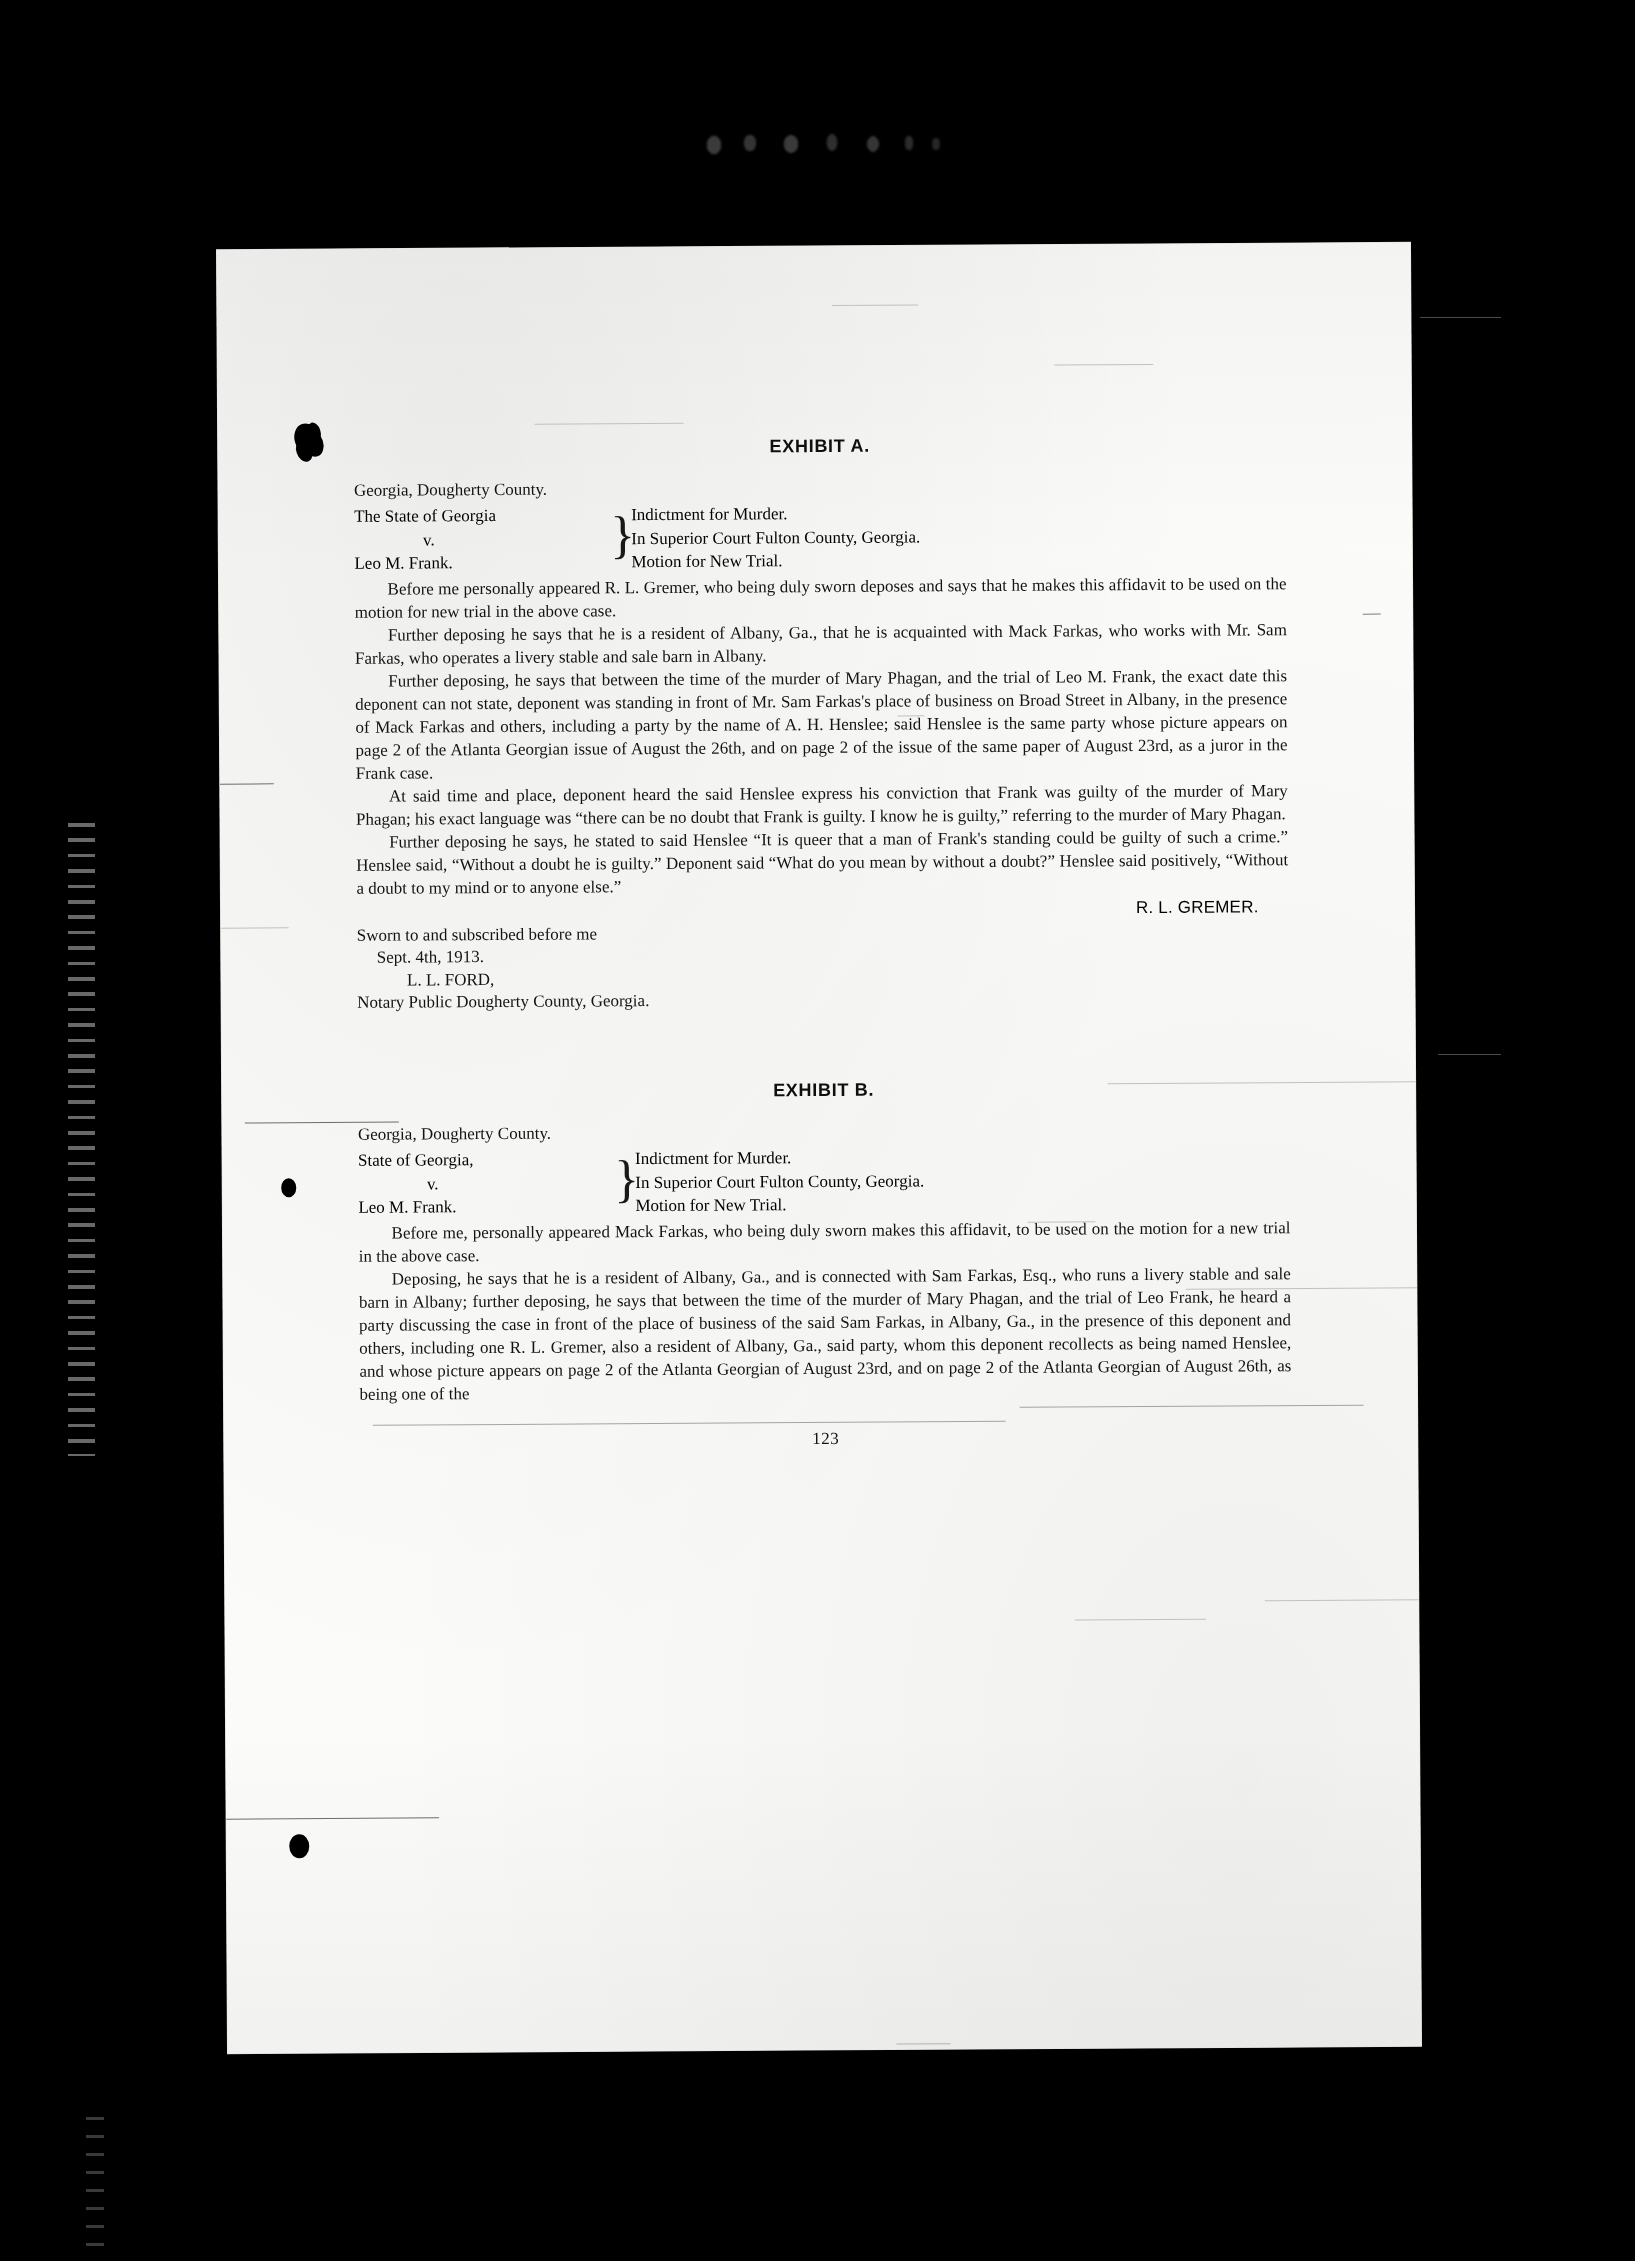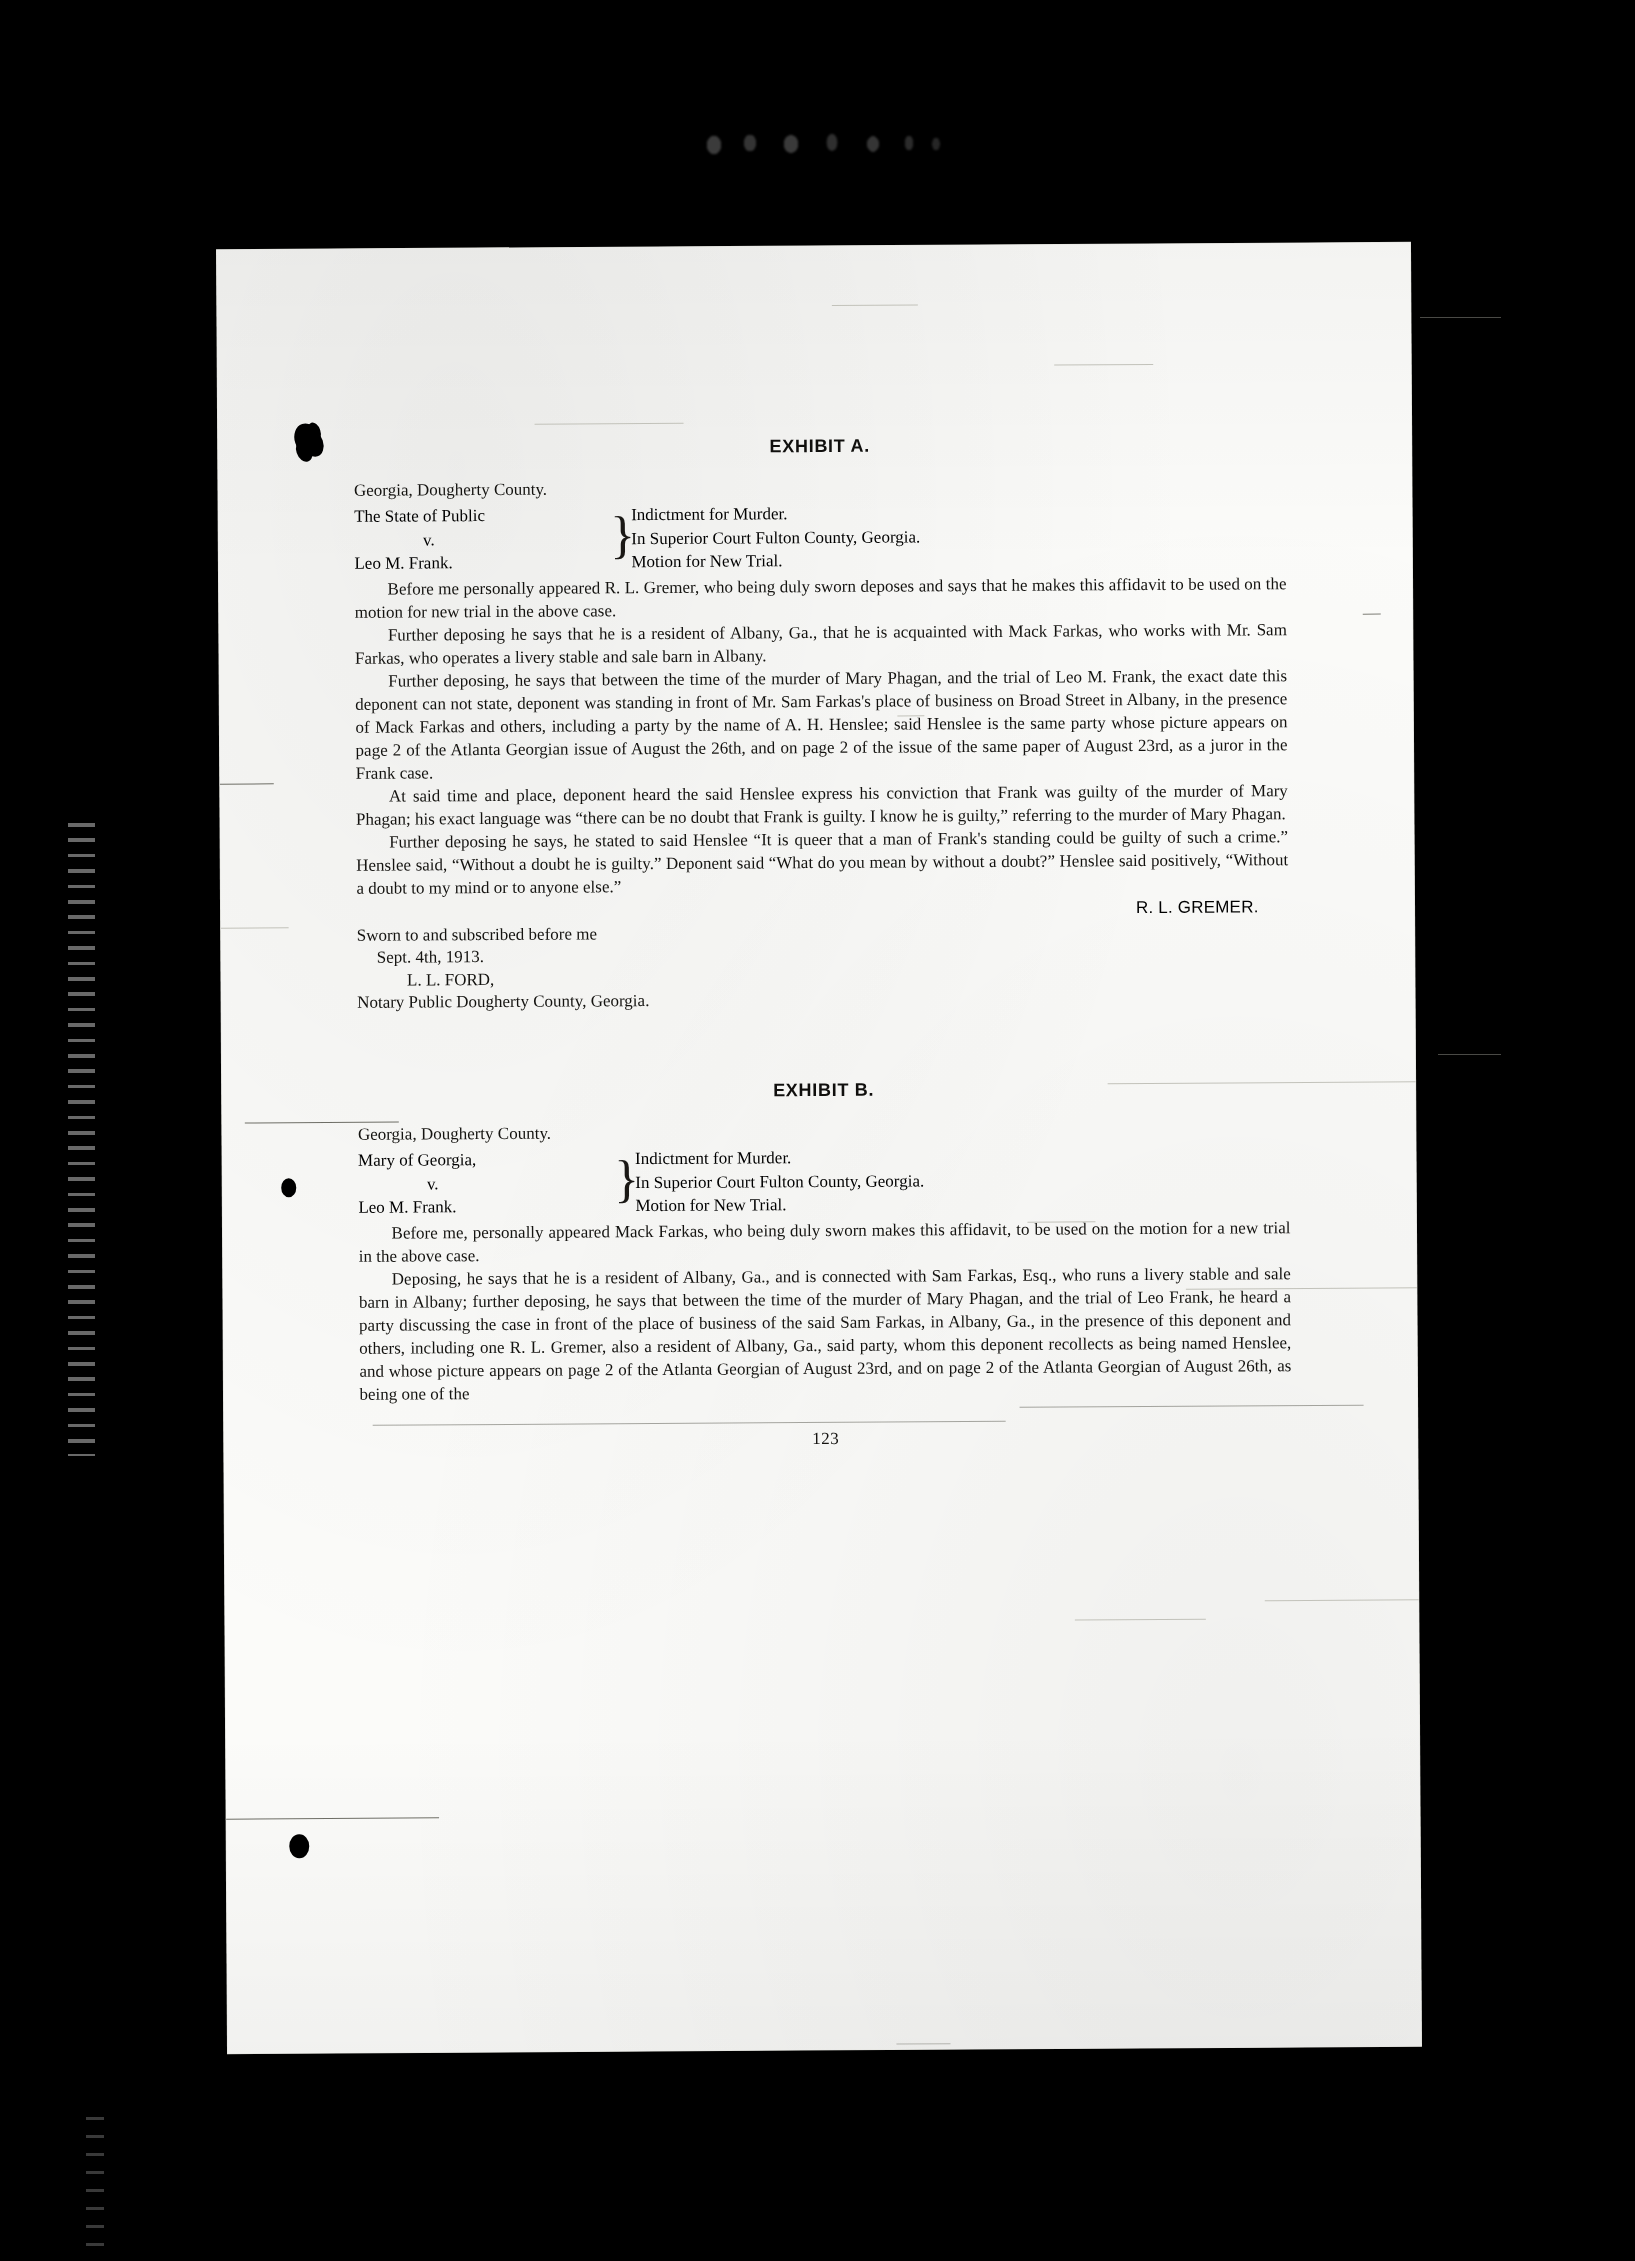--- a/index.html
+++ b/index.html
@@ -222,21 +222,21 @@
     <div class="artifact tick" style="left:669px; top:1798px; width:54px; opacity:.5;"></div>
 
     <div class="content">
 
       <h1 class="exhibit">EXHIBIT A.</h1>
 
       <p class="line">Georgia, Dougherty County.</p>
 
       <div class="caption">
         <div class="left">
-          <span>The State of Public</span>
+          <span>The State of Georgia</span>
           <span class="vee">v.</span>
           <span>Leo M. Frank.</span>
         </div>
         <div class="brace">}</div>
         <div class="right">
           <div>Indictment for Murder.</div>
           <div>In Superior Court Fulton County, Georgia.</div>
           <div>Motion for New Trial.</div>
         </div>
       </div>
@@ -255,21 +255,21 @@
       <p class="line">Notary Public Dougherty County, Georgia.</p>
 
       <div class="gap-lg"></div>
 
       <h1 class="exhibit exhibit-b">EXHIBIT B.</h1>
 
       <p class="line">Georgia, Dougherty County.</p>
 
       <div class="caption">
         <div class="left">
-          <span>Mary of Georgia,</span>
+          <span>State of Georgia,</span>
           <span class="vee">v.</span>
           <span>Leo M. Frank.</span>
         </div>
         <div class="brace">}</div>
         <div class="right">
           <div>Indictment for Murder.</div>
           <div>In Superior Court Fulton County, Georgia.</div>
           <div>Motion for New Trial.</div>
         </div>
       </div>

